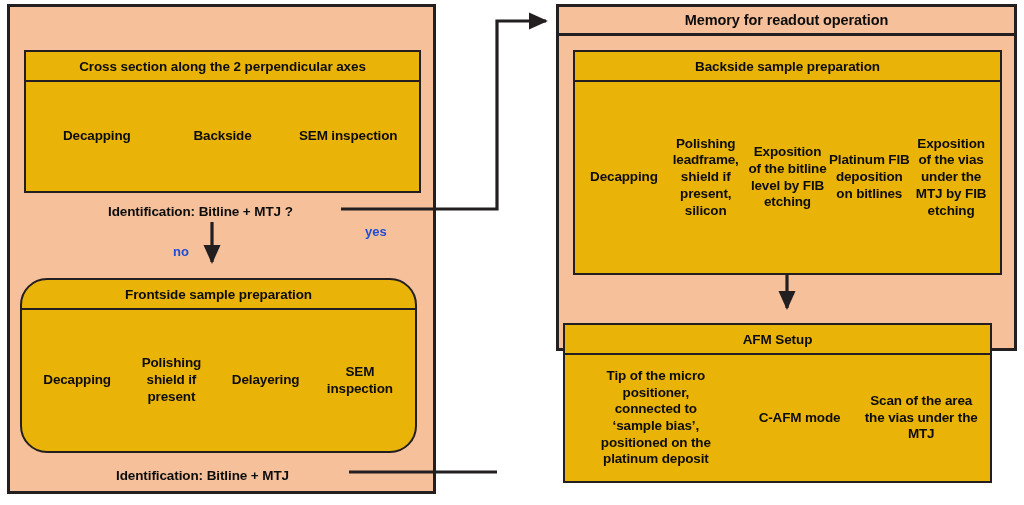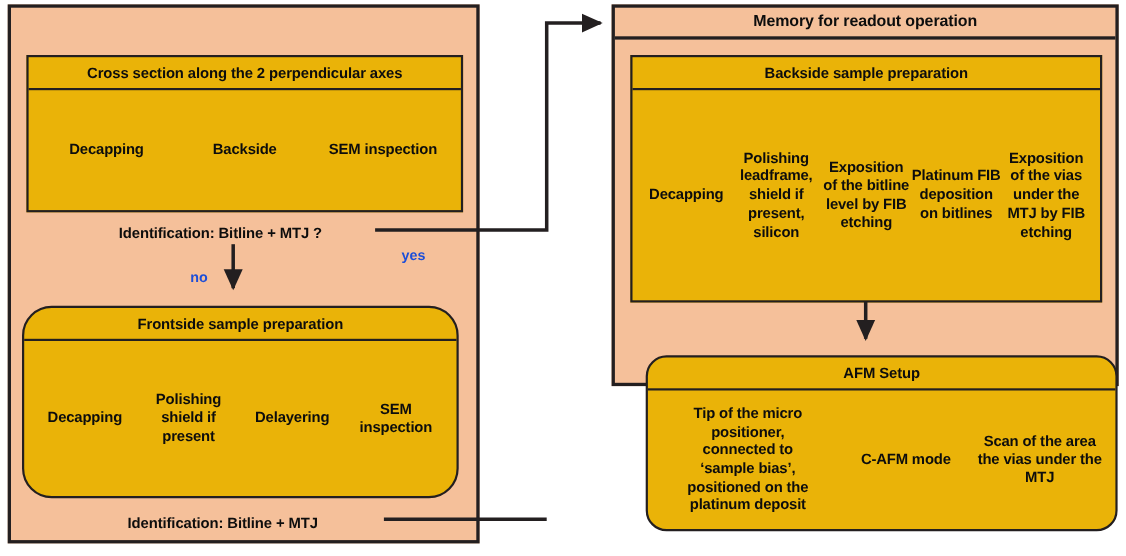--- a/index.html
+++ b/index.html
@@ -153,21 +153,21 @@
       <div class="bluebox-title">Backside sample preparation</div>
       <div class="bluebox-body">
         <div class="step">Decapping</div>
         <div class="step">Polishing leadframe, shield if present, silicon</div>
         <div class="step">Exposition of the bitline level by FIB etching</div>
         <div class="step">Platinum FIB deposition on bitlines</div>
         <div class="step">Exposition of the vias under the MTJ by FIB etching</div>
       </div>
     </div>
 
-    <div class="bluebox" style="left:28px; top:316px; width:429px; height:160px;border-radius:19px;">
+    <div class="bluebox" style="left:4px; top:316px; width:429px; height:160px;">
       <div class="bluebox-title">AFM Setup</div>
       <div class="bluebox-body">
         <div class="step" style="padding:0 22px;">Tip of the micro positioner, connected to ‘sample bias’, positioned on the platinum deposit</div>
         <div class="step">C-AFM mode</div>
         <div class="step">Scan of the area the vias under the MTJ</div>
       </div>
     </div>
   </div>
 
   <svg id="connectors" viewBox="0 0 1024 505">

